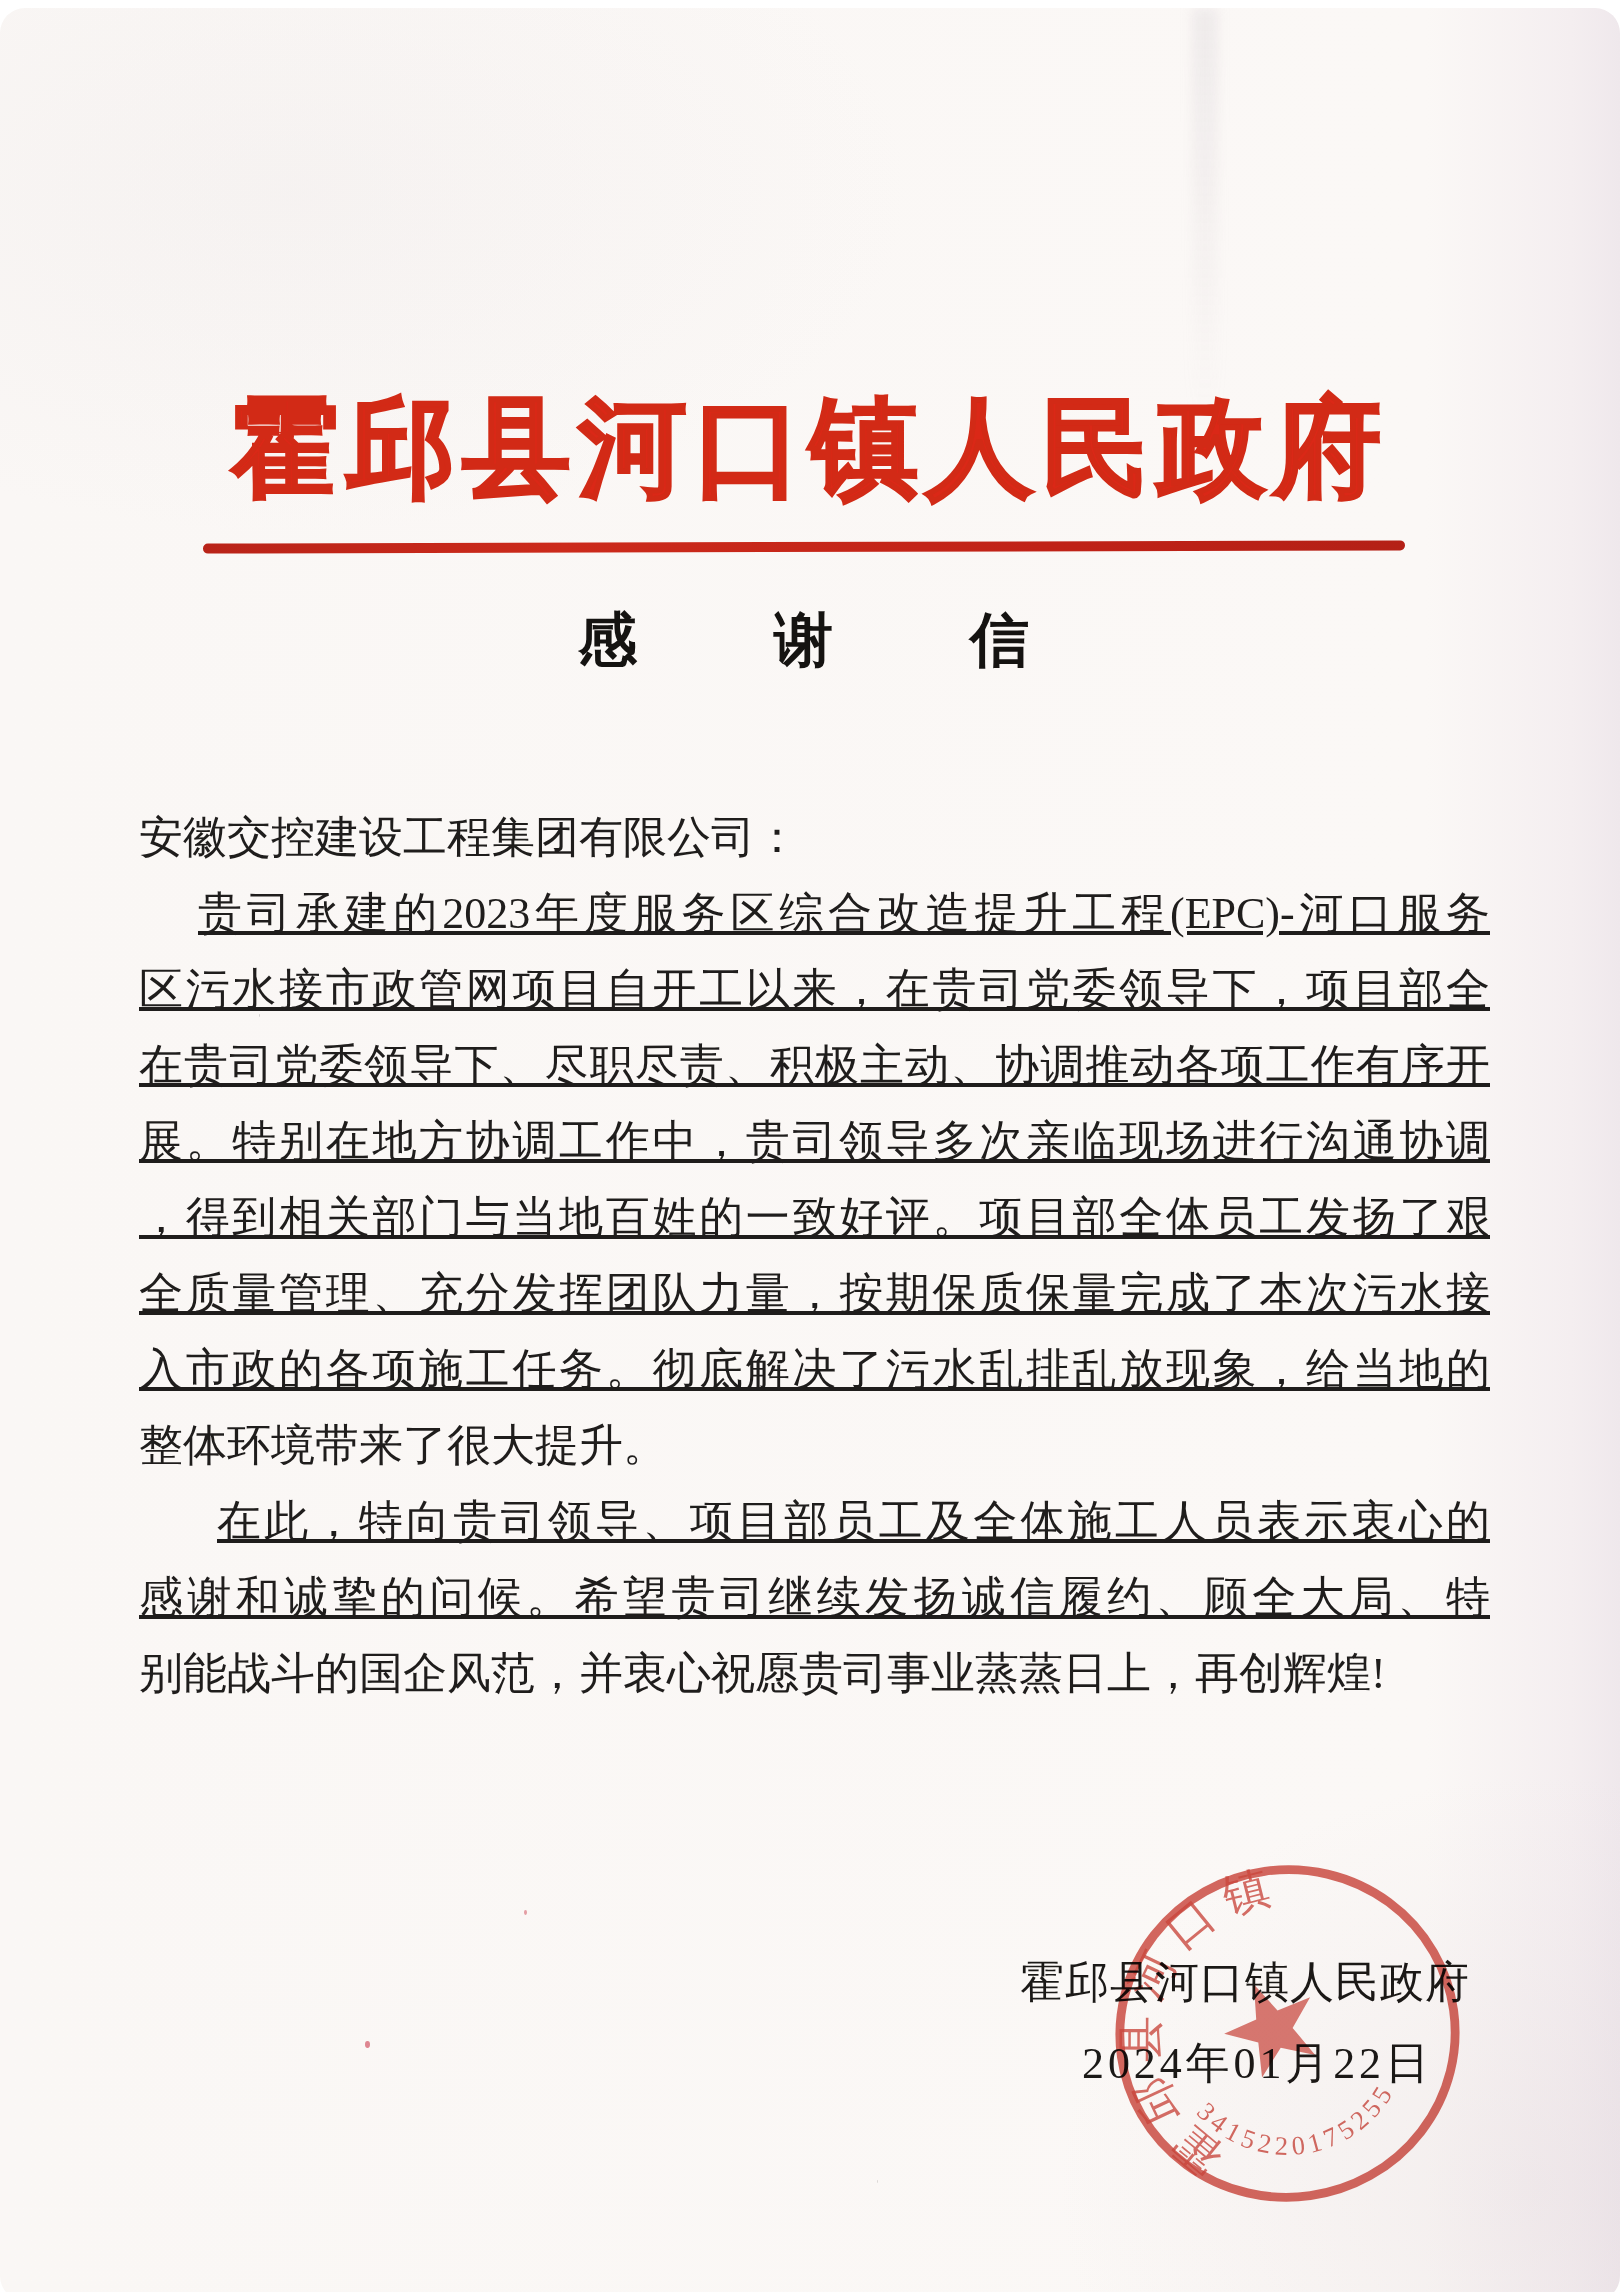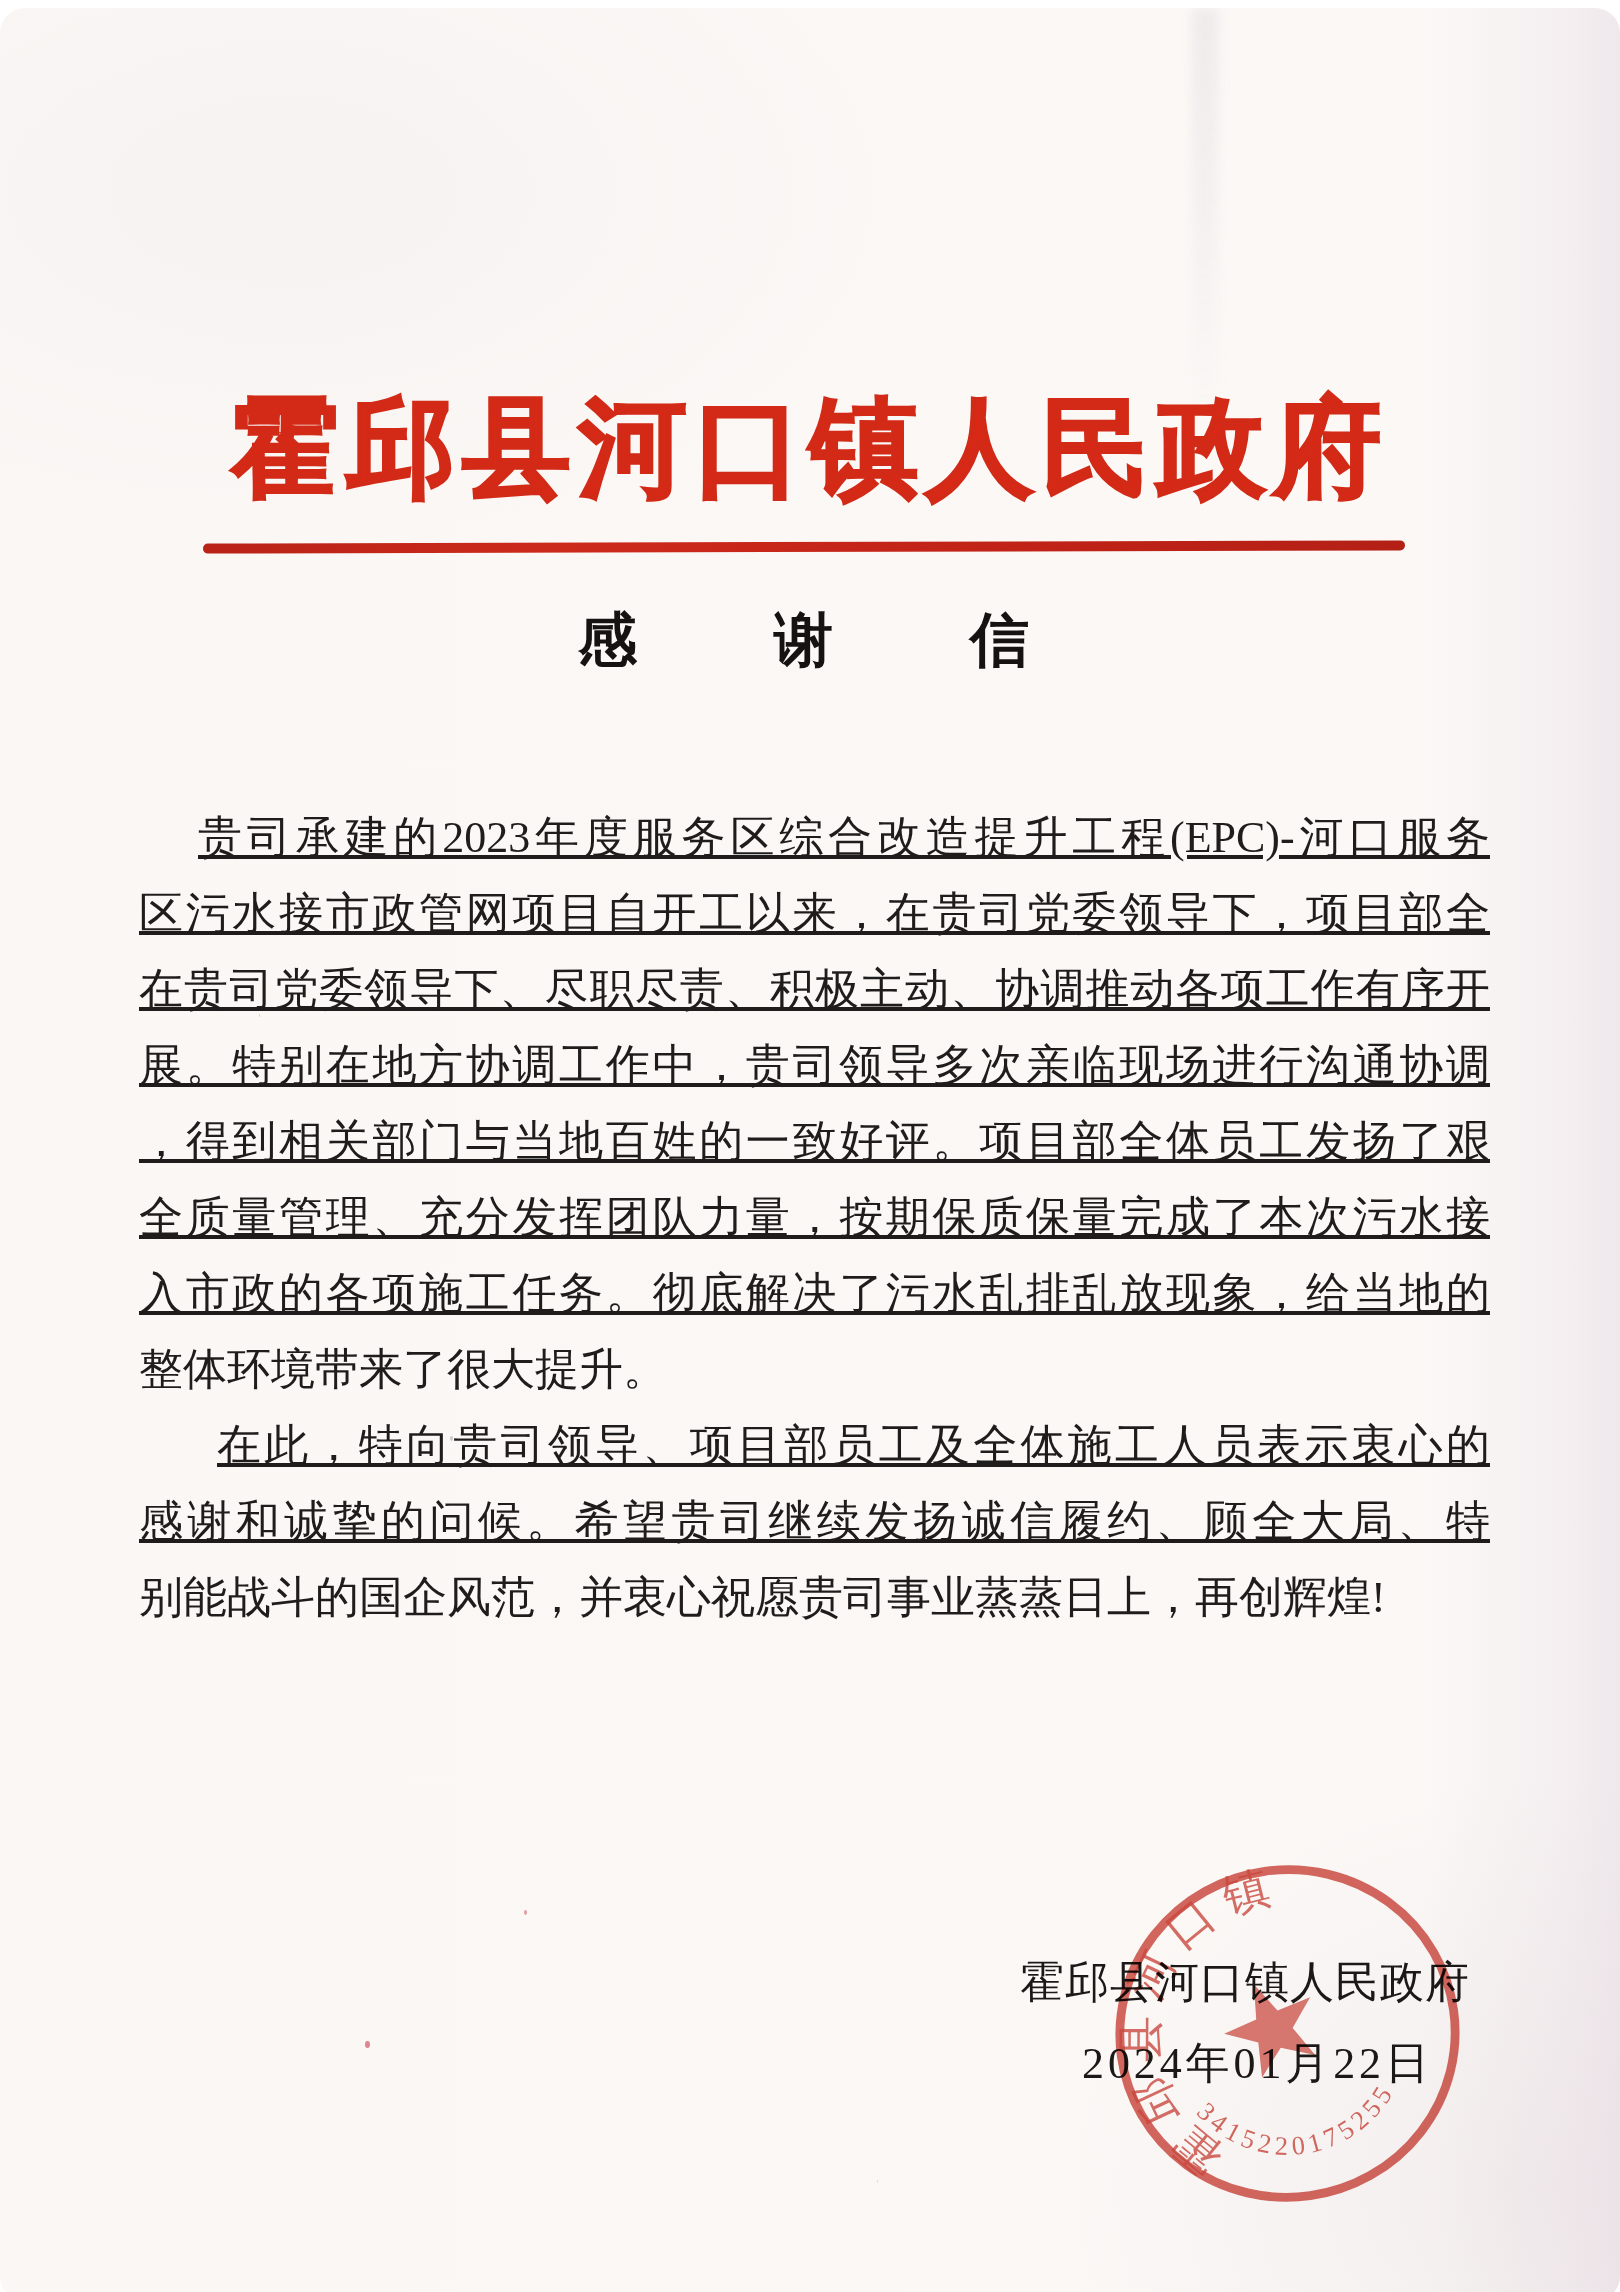--- a/index.html
+++ b/index.html
@@ -95,20 +95,21 @@
 
   <div class="edge-streak"></div>
 
   <div class="org-title">霍邱县河口镇人民政府</div>
 
   <div class="red-rule"></div>
 
   <div class="doc-title">感　谢　信</div>
 
   <div class="body-block">
+    <div class="line">安徽交控建设工程集团有限公司：</div>
     <div class="line fill indent-a">贵司承建的2023年度服务区综合改造提升工程(EPC)-河口服务</div>
     <div class="line fill">区污水接市政管网项目自开工以来，在贵司党委领导下，项目部全</div>
     <div class="line fill">在贵司党委领导下、尽职尽责、积极主动、协调推动各项工作有序开</div>
     <div class="line fill">展。特别在地方协调工作中，贵司领导多次亲临现场进行沟通协调</div>
     <div class="line fill">，得到相关部门与当地百姓的一致好评。项目部全体员工发扬了艰</div>
     <div class="line fill">全质量管理、充分发挥团队力量，按期保质保量完成了本次污水接</div>
     <div class="line fill">入市政的各项施工任务。彻底解决了污水乱排乱放现象，给当地的</div>
     <div class="line">整体环境带来了很大提升。</div>
     <div class="line fill indent-b">在此，特向贵司领导、项目部员工及全体施工人员表示衷心的</div>
     <div class="line fill">感谢和诚挚的问候。希望贵司继续发扬诚信履约、顾全大局、特</div>

